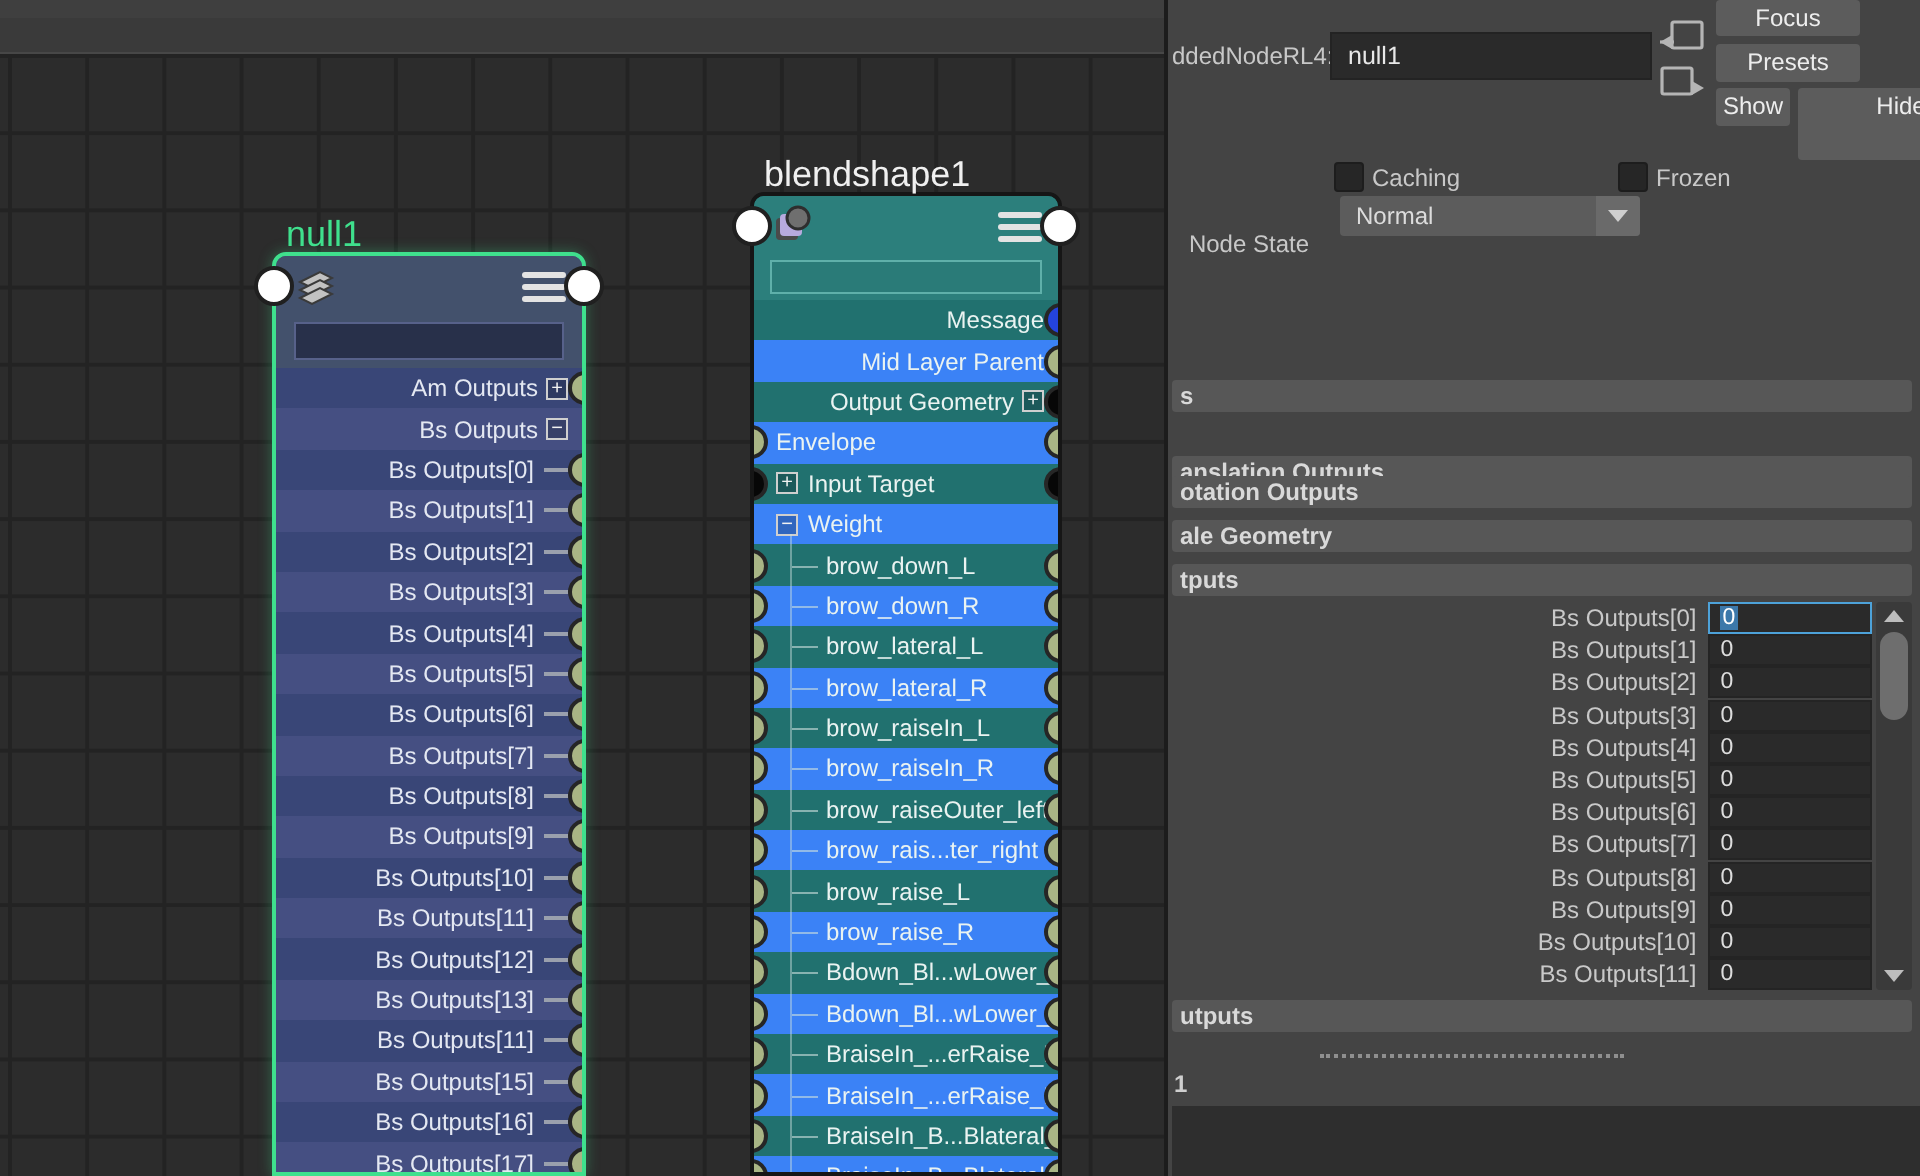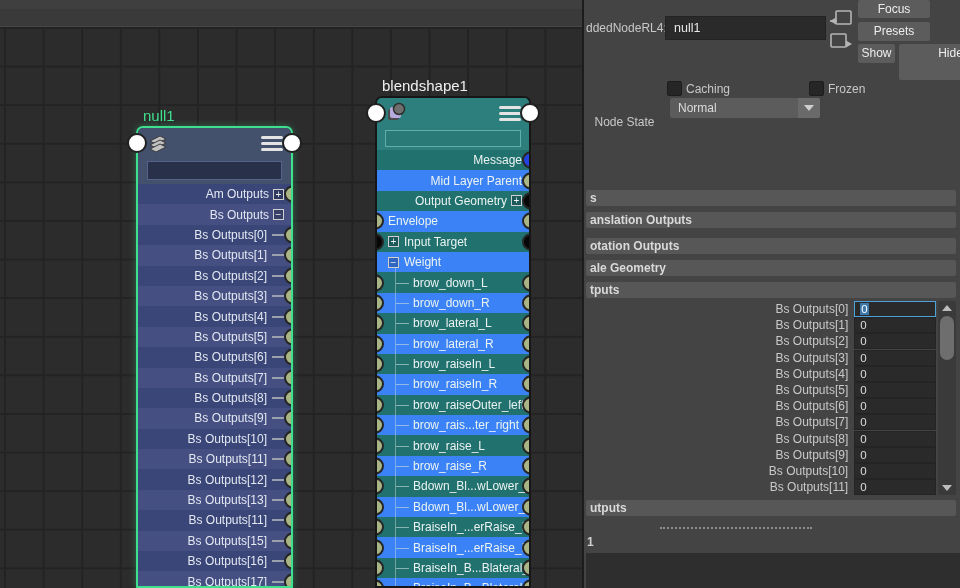--- a/index.html
+++ b/index.html
@@ -9,21 +9,21 @@
   
   .node-editor{position:absolute;left:0;top:0;width:584px;height:588px;background:#2c2c2c;border-right:2px solid #1c1c1c;box-sizing:border-box;}
   .ne-top1{position:absolute;left:0;top:0;width:100%;height:9px;background:#3f3f3f;}
   .ne-top2{position:absolute;left:0;top:9px;width:100%;height:17px;background:#3a3a3a;border-bottom:1px solid #474747;}
   .ne-grid{position:absolute;left:0;top:27px;width:100%;height:561px;background-color:#2c2c2c;
     background-image:linear-gradient(to right,#232323 2px,transparent 2px),
                      linear-gradient(to bottom,#232323 2px,transparent 2px);
     background-size:38.6px 38.6px;background-position:4px 0;}
 
   .node{position:absolute;box-sizing:border-box;}
-  .node-title{position:absolute;top:-21px;left:5px;font-size:15px;white-space:nowrap;}
+  .node-title{position:absolute;top:-21px;left:5px;font-size:18px;white-space:nowrap;}
   .node-null{left:136px;top:126px;width:157px;height:462px;border:2px solid #3fe08d;
              border-radius:7px 7px 0 0;background:#394677;box-shadow:0 0 7px rgba(63,224,141,.35);}
   .node-null .node-title{color:#3fe08d;}
   .node-blend{left:375px;top:96px;width:156px;height:492px;border:2px solid #161616;
               border-radius:7px 7px 0 0;background:#21716f;}
   .node-blend .node-title{color:#f0f0f0;}
 
   .node-header{height:30px;display:flex;align-items:center;padding:0 8px;position:relative;box-sizing:border-box;}
   .node-null  .node-header{background:#43516c;border-radius:5px 5px 0 0;}
   .node-blend .node-header{background:#2c7f7c;border-radius:5px 5px 0 0;}
@@ -84,21 +84,21 @@
   .lbl-caching{left:100px;top:82px;} .lbl-frozen{left:242px;top:82px;}
   .lbl-nodestate{left:0;top:115px;width:77px;text-align:center;}
   .dropdown{position:absolute;left:84px;top:98px;width:150px;height:20px;background:#5c5c5c;border-radius:2px;cursor:pointer;}
   .dd-value{position:absolute;left:8px;top:0;line-height:20px;font-size:12px;color:#dcdcdc;}
   .dd-arrow{position:absolute;right:0;top:0;width:22px;height:20px;background:#6a6a6a;border-radius:0 2px 2px 0;
             display:flex;align-items:center;justify-content:center;}
   .tri-down{width:0;height:0;border-left:5px solid transparent;border-right:5px solid transparent;border-top:6px solid #cfcfcf;}
 
   .section{position:absolute;left:0;width:370px;height:16px;background:#575757;border-radius:2px;
            color:#d9d9d9;font-size:12px;font-weight:bold;line-height:16px;padding-left:4px;box-sizing:border-box;cursor:pointer;}
-  .sec1{top:190px;} .sec2{top:212px;} .sec3{top:238px;} .sec4{top:260px;} .sec5{top:282px;} .sec6{top:500px;}
+  .sec1{top:190px;} .sec2{top:228px;} .sec3{top:238px;} .sec4{top:260px;} .sec5{top:282px;} .sec6{top:500px;}
 
   .bs-list{position:absolute;left:0;top:301px;width:350px;}
   .ae-row{height:16.2px;display:flex;align-items:center;}
   .ae-row-label{width:269px;text-align:right;padding-right:6px;font-size:12px;color:#c9c9c9;box-sizing:border-box;white-space:nowrap;}
   .ae-row-field{width:75px;height:14px;background:#2a2a2a;border:1px solid #242424;color:#dddddd;
                 font-size:11.5px;line-height:14px;padding-left:5px;box-sizing:content-box;}
   .ae-row-field.focused{border:1px solid #4da2d9;}
   .sel{background:#3c78aa;color:#ffffff;padding:0 1px;}
 
   .scrollbar{position:absolute;left:352px;top:301px;width:18px;height:194px;background:#3a3a3a;border-radius:2px;}

